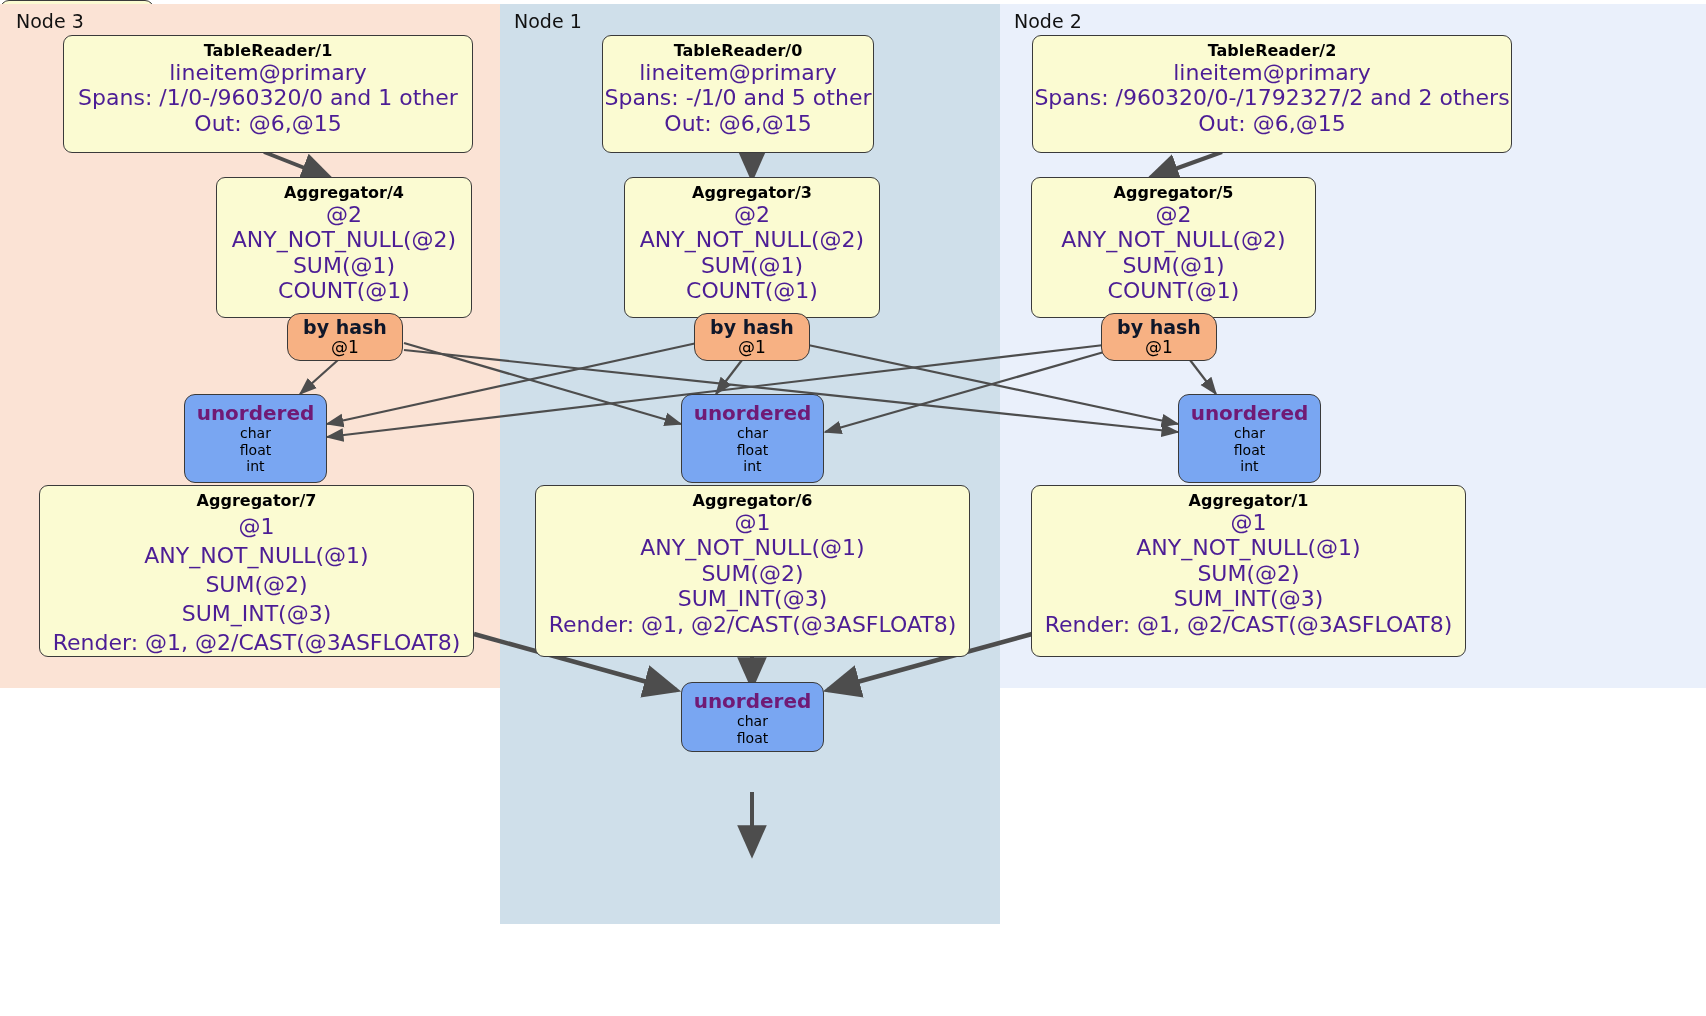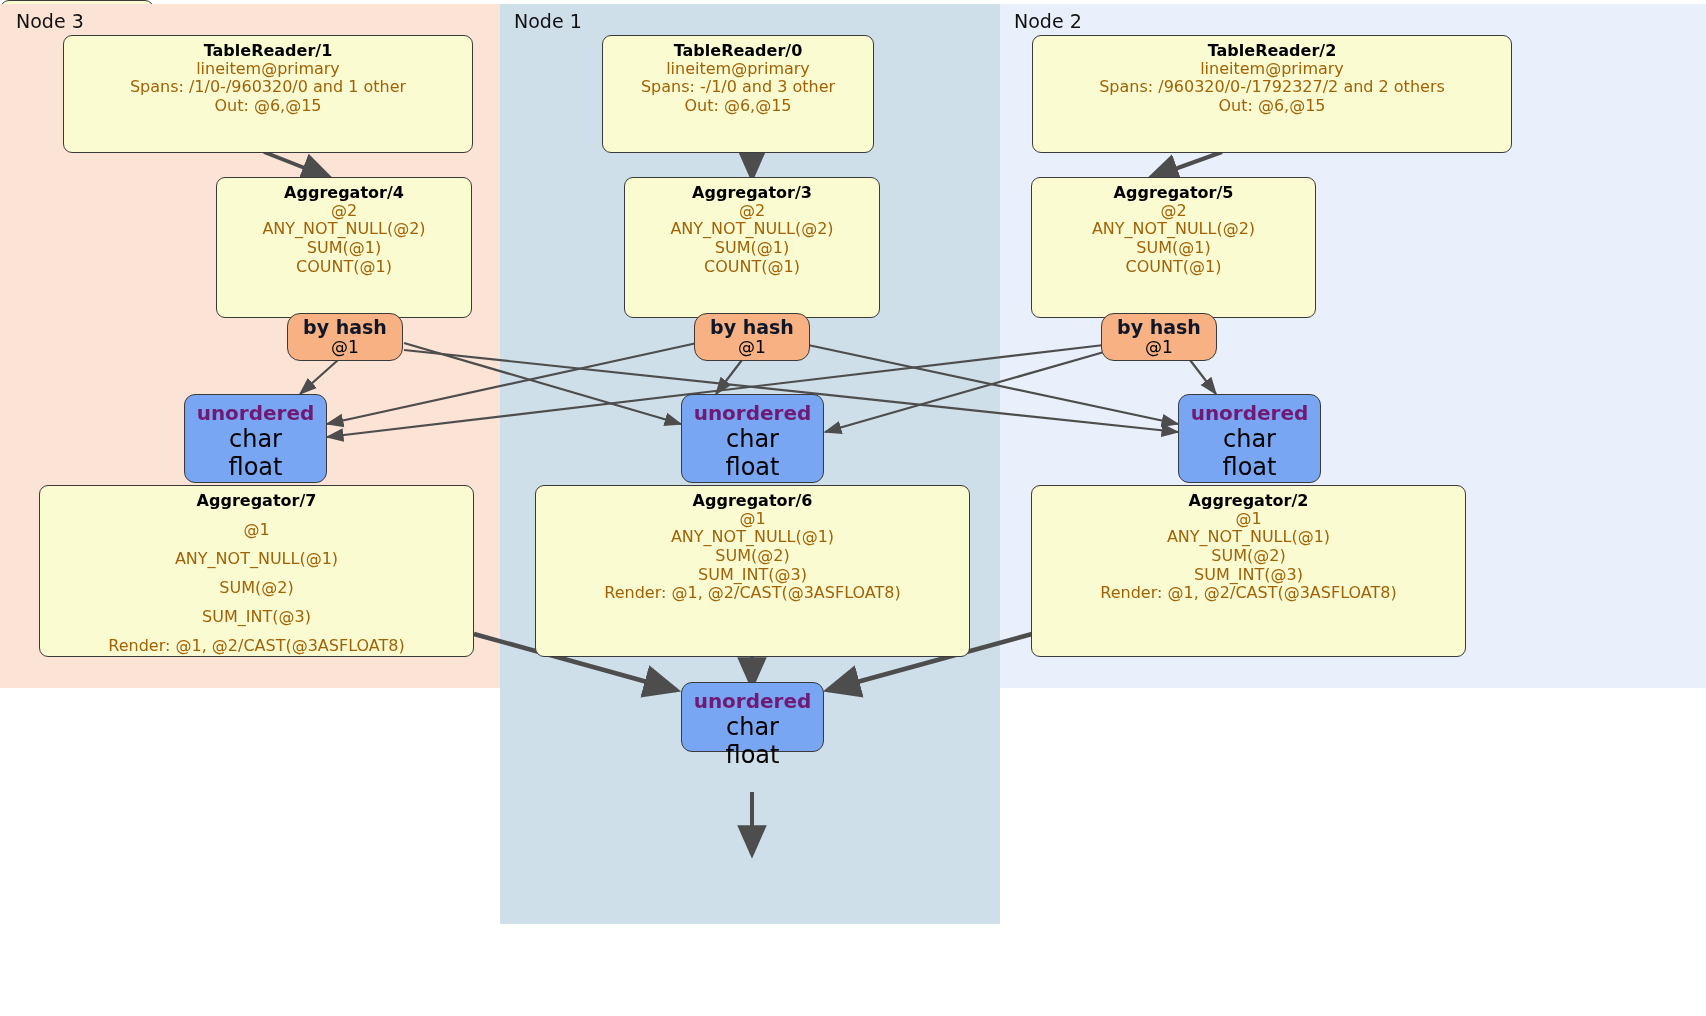--- a/index.html
+++ b/index.html
@@ -4,27 +4,27 @@
 <style>
   html,body{margin:0;padding:0;background:#ffffff;}
   body{width:1706px;height:1016px;font-family:"DejaVu Sans","Liberation Sans",sans-serif;}
   #stage{position:relative;width:1706px;height:1016px;overflow:hidden;background:#fff;}
   svg{position:absolute;left:0;top:0;}
   .node-region{position:absolute;box-sizing:border-box;}
   .region-label{position:absolute;font-size:19px;color:#111;font-family:"DejaVu Sans","Liberation Sans",sans-serif;white-space:nowrap;}
   .box{position:absolute;box-sizing:border-box;display:flex;flex-direction:column;align-items:center;justify-content:flex-start;}
   .proc{background:#fbfbd2;border:1.6px solid #3a3a3a;border-radius:9px;padding-top:6px;}
   .proc .title{font-weight:bold;font-size:16px;line-height:1.12;color:#000;}
-  .proc .ln{font-size:16px;line-height:1.16;color:#a16207;}
+  .proc .ln{font-size:22px;line-height:1.16;color:#4c1d95;}
   .router{background:#f7b183;border:1.6px solid #3a3a3a;border-radius:13px;display:flex;flex-direction:column;align-items:center;justify-content:center;}
   .router .title{font-weight:bold;font-size:19px;line-height:1.1;color:#0f172a;}
   .router .ln{font-size:17px;line-height:1.12;color:#000;}
   .sync{background:#79a6f2;border:1.6px solid #3a3a3a;border-radius:11px;display:flex;flex-direction:column;align-items:center;justify-content:flex-start;padding-top:7px;}
   .sync .title{font-weight:bold;font-size:20px;line-height:1.15;color:#701a75;}
-  .sync .ln{font-size:24px;line-height:1.18;color:#000;}
+  .sync .ln{font-size:14px;line-height:1.18;color:#000;}
   .small-proc{background:#fbfbd2;border:1.6px solid #3a3a3a;border-radius:9px;display:flex;align-items:center;justify-content:center;}
   .small-proc .title{font-weight:bold;font-size:25px;color:#000;}
   .resp{background:#fbfbd2;border:1.6px solid #3a3a3a;border-radius:9px;display:flex;align-items:center;justify-content:center;}
   .resp .title{font-weight:bold;font-size:25px;color:#000;}
 </style>
 </head>
 <body>
 
 <div id="stage">
 
@@ -72,21 +72,21 @@
   <div class="box proc" style="left:63px;top:35px;width:410px;height:118px;">
     <div class="title">TableReader/1</div>
     <div class="ln">lineitem@primary</div>
     <div class="ln">Spans: /1/0-/960320/0 and 1 other</div>
     <div class="ln">Out: @6,@15</div>
   </div>
 
   <div class="box proc" style="left:602px;top:35px;width:272px;height:118px;">
     <div class="title">TableReader/0</div>
     <div class="ln">lineitem@primary</div>
-    <div class="ln">Spans: -/1/0 and 3 other</div>
+    <div class="ln">Spans: -/1/0 and 5 other</div>
     <div class="ln">Out: @6,@15</div>
   </div>
 
   <div class="box proc" style="left:1032px;top:35px;width:480px;height:118px;">
     <div class="title">TableReader/2</div>
     <div class="ln">lineitem@primary</div>
     <div class="ln">Spans: /960320/0-/1792327/2 and 2 others</div>
     <div class="ln">Out: @6,@15</div>
   </div>
 
@@ -162,21 +162,21 @@
   <div class="box proc" style="left:535px;top:485px;width:435px;height:172px;">
     <div class="title">Aggregator/6</div>
     <div class="ln">@1</div>
     <div class="ln">ANY_NOT_NULL(@1)</div>
     <div class="ln">SUM(@2)</div>
     <div class="ln">SUM_INT(@3)</div>
     <div class="ln">Render: @1, @2/CAST(@3ASFLOAT8)</div>
   </div>
 
   <div class="box proc" style="left:1031px;top:485px;width:435px;height:172px;">
-    <div class="title">Aggregator/2</div>
+    <div class="title">Aggregator/1</div>
     <div class="ln">@1</div>
     <div class="ln">ANY_NOT_NULL(@1)</div>
     <div class="ln">SUM(@2)</div>
     <div class="ln">SUM_INT(@3)</div>
     <div class="ln">Render: @1, @2/CAST(@3ASFLOAT8)</div>
   </div>
 
   <div class="box sync" style="left:681px;top:682px;width:143px;height:70px;">
     <div class="title">unordered</div>
     <div class="ln">char</div>

